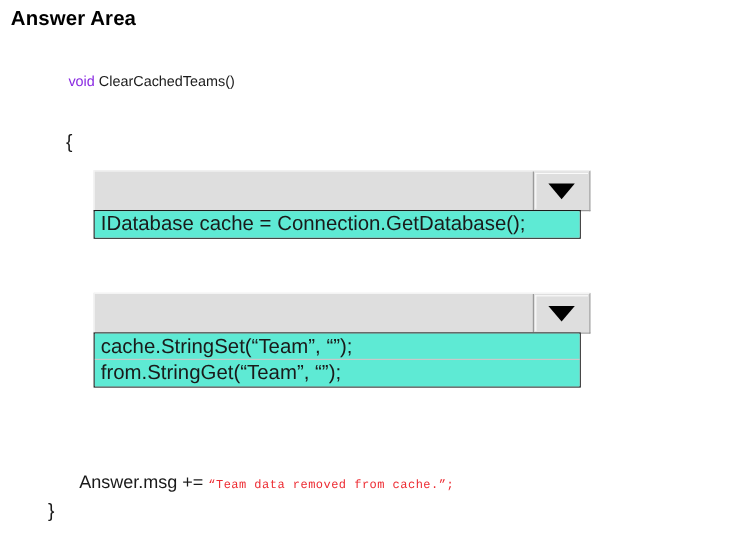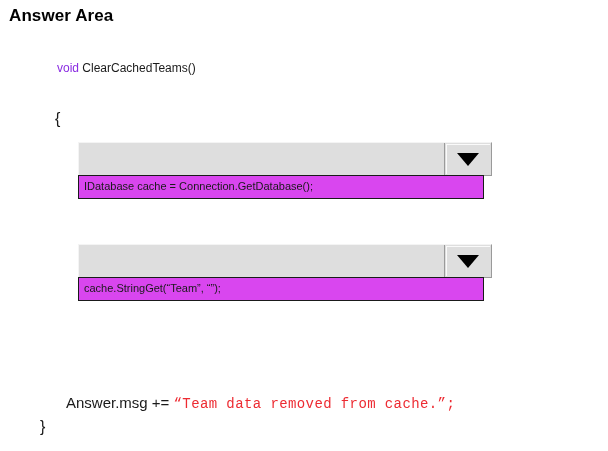--- a/index.html
+++ b/index.html
@@ -53,21 +53,21 @@
     position: absolute;
     left: 66px;
     top: 394px;
     font-size: 15px;
     white-space: pre;
     color: #1a1a1a;
   }
   .viewbag-str {
     font-family: "Liberation Mono", "DejaVu Sans Mono", monospace;
     color: #ED2B32;
-    font-size: 14px;
+    font-size: 10px;
     letter-spacing: 0.4px;
   }
 
   
   .dropdown {
     position: absolute;
   }
 
   .dd-head {
     position: relative;
@@ -126,25 +126,25 @@
     background: #ffffff;
     border: 1.5px solid #1a1a1a;
     position: relative;
     margin-top: -1px;
   }
   .dd-option {
     box-sizing: border-box;
     height: 22px;
     line-height: 21px;
     padding-left: 5px;
-    font-size: 11px;
+    font-size: 17px;
     color: #1a1a1a;
     white-space: nowrap;
     border-bottom: 1px solid #C9C9C9;
-    background: #d946ef;
+    background: #5eead4;
   }
   .dd-option:last-child {
     border-bottom: none;
   }
 
   
   #dropdown-1 { left: 78px; top: 142px; width: 414px; }
   #dropdown-1 .dd-list { width: 406px; }
 
   #dropdown-2 { left: 78px; top: 244px; width: 414px; }
@@ -174,21 +174,22 @@
   </div>
 
   <div class="dropdown" id="dropdown-2">
     <div class="dd-head">
       <div class="dd-head-value"></div>
       <div class="dd-arrow-btn">
         <span class="caret"></span>
       </div>
     </div>
     <div class="dd-list">
-      <div class="dd-option">cache.StringGet(“Team”, “”);</div>
+      <div class="dd-option">cache.StringSet(“Team”, “”);</div>
+      <div class="dd-option">from.StringGet(“Team”, “”);</div>
     </div>
   </div>
 
   <div class="viewbag-line"><span>Answer.msg += </span><span class="viewbag-str">“Team data removed from cache.”;</span></div>
 
   <div class="code-line brace-close">}</div>
 
 </div>
 
 </body></html>

